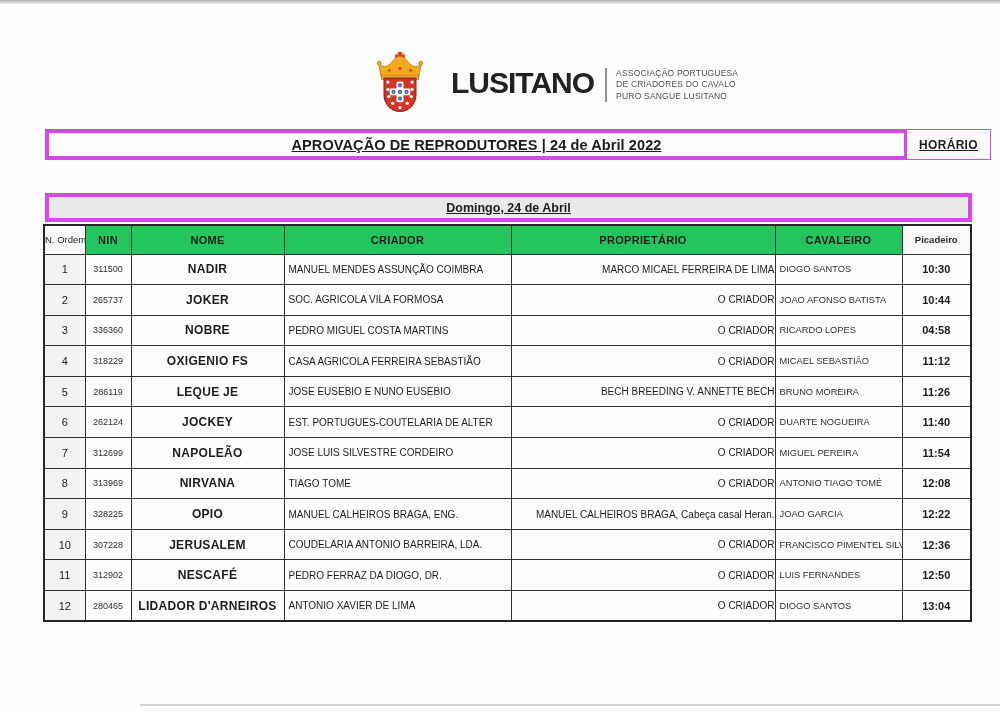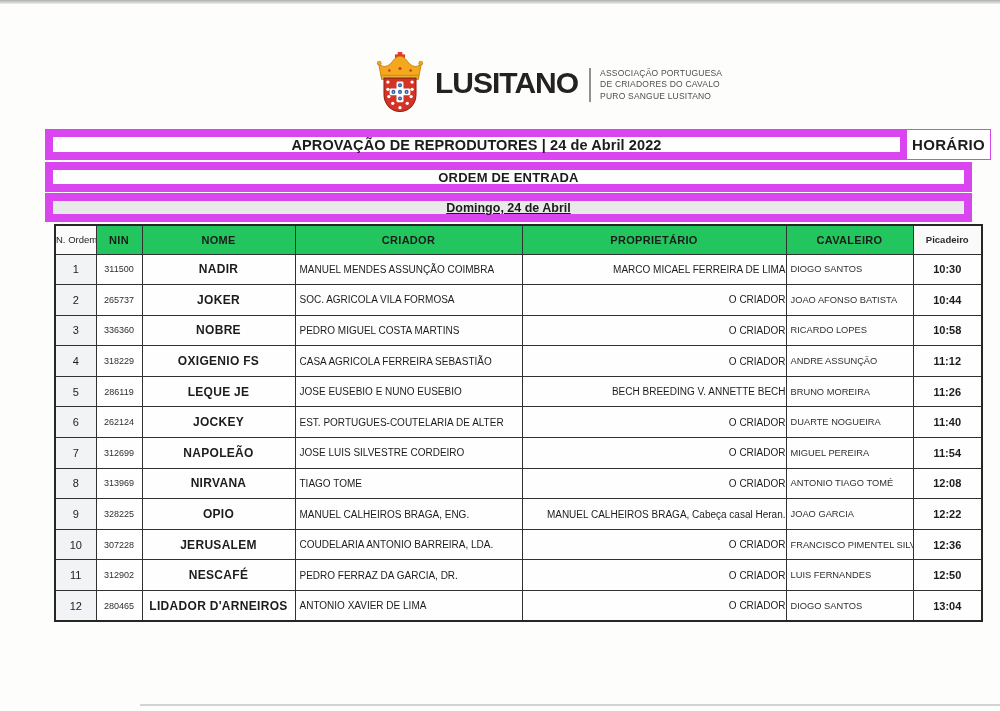--- a/index.html
+++ b/index.html
@@ -10,40 +10,40 @@
   }
   .scan-top { position:absolute; top:0; left:0; width:1000px; height:4px;
     background:linear-gradient(#aab0ae,#eceeed); }
   .scan-bottom { position:absolute; top:704px; left:140px; width:860px; height:2px;
     background:#d0d4d2; }
 
   
   .logo-row { position:absolute; top:52px; left:371px; display:flex; align-items:center; }
   .crest { width:58px; height:62px; }
   .wordmark { font-size:30px; font-weight:bold; letter-spacing:-1px; color:#242221;
-    margin-left:6px; white-space:nowrap; }
+    margin-left:22px; white-space:nowrap; }
   .logo-divider { width:2px; height:34px; background:#8f9193; margin:4px 9px 0 11px; }
   .assoc { font-size:8.5px; font-weight:normal; color:#4c4e50; line-height:1.3;
     letter-spacing:0.2px; margin-top:4px; white-space:nowrap; }
 
   
-  .box { position:absolute; box-sizing:border-box; border:8px solid #d946ef;
-    display:flex; align-items:center; justify-content:center; background:#fefefe; }
+  .box { position:absolute; box-sizing:border-box; border:4px solid #d946ef;
+    display:flex; align-items:center; justify-content:center; background:#fefefe;text-decoration:underline; }
   .titlebar { left:45px; top:129px; width:863px; height:31px;
     font-weight:bold; font-size:14.5px; letter-spacing:0.1px; }
   .horario-box { left:906px; top:129px; width:85px; height:31px;
-    border-width:1.5px; font-size:15px; font-weight:bold; letter-spacing:0.3px; }
+    border-width:1.5px; font-size:12px; font-weight:bold; letter-spacing:0.3px; }
   .ordem-bar { left:45px; top:162px; width:927px; height:30px;
     font-weight:bold; font-size:13px; letter-spacing:0.2px; }
   .domingo-bar { left:45px; top:193px; width:927px; height:29px;
     background:#e8eae9; font-weight:bold; font-size:12.5px; }
   .domingo-bar span { text-decoration:underline; }
 
   
-  .maintable { position:absolute; left:54px; top:224px; width:927px;
+  .maintable { position:absolute; left:43px; top:224px; width:927px;
     border-collapse:collapse; table-layout:fixed; border:2px solid #262626; }
   .maintable th, .maintable td { border:1px solid #313131; box-sizing:border-box;
     overflow:hidden; white-space:nowrap; padding:0; vertical-align:middle; }
   .maintable thead tr { height:29px; }
   .maintable tbody tr { height:30.6px; background:#fefefe; }
 
   th.th-gray  { background:#22c55e; font-size:11px; font-weight:bold; text-align:center; letter-spacing:0.3px; }
   th.th-light { background:#fafafa; font-size:9.5px; text-align:center; }
   th.th-first { font-weight:normal; }
   th.th-last  { font-weight:bold; color:#2a2a2a; }
@@ -112,21 +112,20 @@
     <div class="logo-divider"></div>
     <div class="assoc">
       <div>ASSOCIAÇÃO PORTUGUESA</div>
       <div>DE CRIADORES DO CAVALO</div>
       <div>PURO SANGUE LUSITANO</div>
     </div>
   </div>
 
   <div class="box titlebar">APROVAÇÃO DE REPRODUTORES | 24 de Abril 2022</div>
   <div class="box horario-box">HORÁRIO</div>
-  <div class="box ordem-bar">ORDEM DE ENTRADA</div>
   <div class="box domingo-bar">
     <span>Domingo, 24 de Abril</span>
   </div>
 
   <table class="maintable">
     <colgroup>
       <col style="width:41px">
         <col style="width:46px">
         <col style="width:153px">
       <col style="width:227px">
@@ -164,29 +163,29 @@
           <td class="c-cav">JOAO AFONSO BATISTA</td>
           <td class="c-pic">10:44</td>
         </tr>
         <tr>
           <td class="c-ordem">3</td>
           <td class="c-nin">336360</td>
           <td class="c-nome">NOBRE</td>
           <td class="c-criador">PEDRO MIGUEL COSTA MARTINS</td>
           <td class="c-prop">O CRIADOR</td>
           <td class="c-cav">RICARDO LOPES</td>
-          <td class="c-pic">10:58</td>
+          <td class="c-pic">04:58</td>
         </tr>
         <tr>
           <td class="c-ordem">4</td>
           <td class="c-nin">318229</td>
           <td class="c-nome">OXIGENIO FS</td>
           <td class="c-criador">CASA AGRICOLA FERREIRA SEBASTIÃO</td>
           <td class="c-prop">O CRIADOR</td>
-          <td class="c-cav">ANDRE ASSUNÇÃO</td>
+          <td class="c-cav">MICAEL SEBASTIÃO</td>
           <td class="c-pic">11:12</td>
         </tr>
         <tr>
           <td class="c-ordem">5</td>
           <td class="c-nin">286119</td>
           <td class="c-nome">LEQUE JE</td>
           <td class="c-criador">JOSE EUSEBIO E NUNO EUSEBIO</td>
           <td class="c-prop">BECH BREEDING V. ANNETTE BECH</td>
           <td class="c-cav">BRUNO MOREIRA</td>
           <td class="c-pic">11:26</td>
@@ -233,21 +232,21 @@
           <td class="c-nome">JERUSALEM</td>
           <td class="c-criador">COUDELARIA ANTONIO BARREIRA, LDA.</td>
           <td class="c-prop">O CRIADOR</td>
           <td class="c-cav">FRANCISCO PIMENTEL SILVA</td>
           <td class="c-pic">12:36</td>
         </tr>
         <tr>
           <td class="c-ordem">11</td>
           <td class="c-nin">312902</td>
           <td class="c-nome">NESCAFÉ</td>
-          <td class="c-criador">PEDRO FERRAZ DA GARCIA, DR.</td>
+          <td class="c-criador">PEDRO FERRAZ DA DIOGO, DR.</td>
           <td class="c-prop">O CRIADOR</td>
           <td class="c-cav">LUIS FERNANDES</td>
           <td class="c-pic">12:50</td>
         </tr>
         <tr>
           <td class="c-ordem">12</td>
           <td class="c-nin">280465</td>
           <td class="c-nome">LIDADOR D'ARNEIROS</td>
           <td class="c-criador">ANTONIO XAVIER DE LIMA</td>
           <td class="c-prop">O CRIADOR</td>

